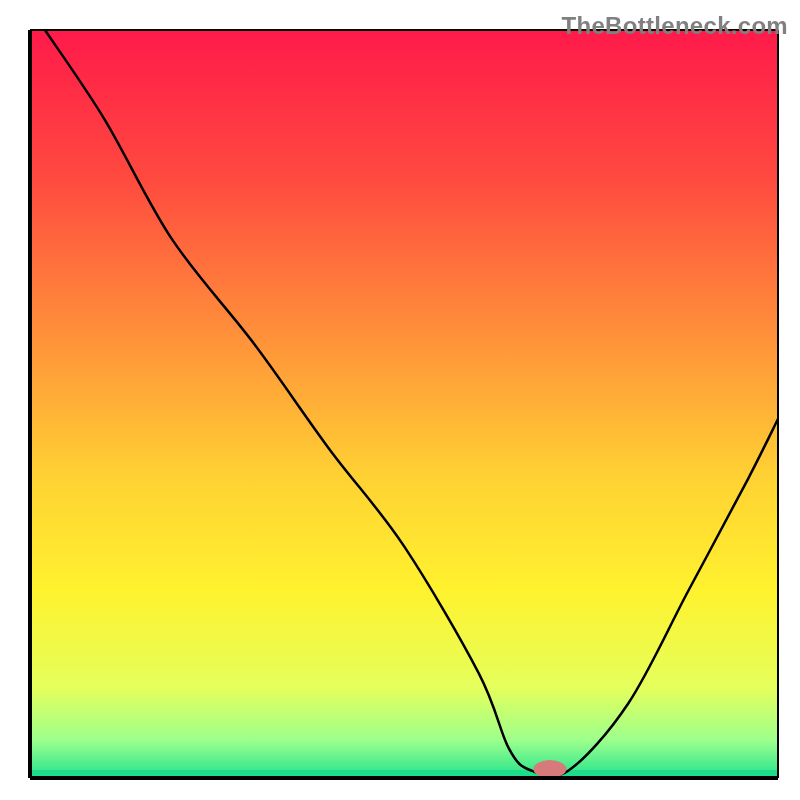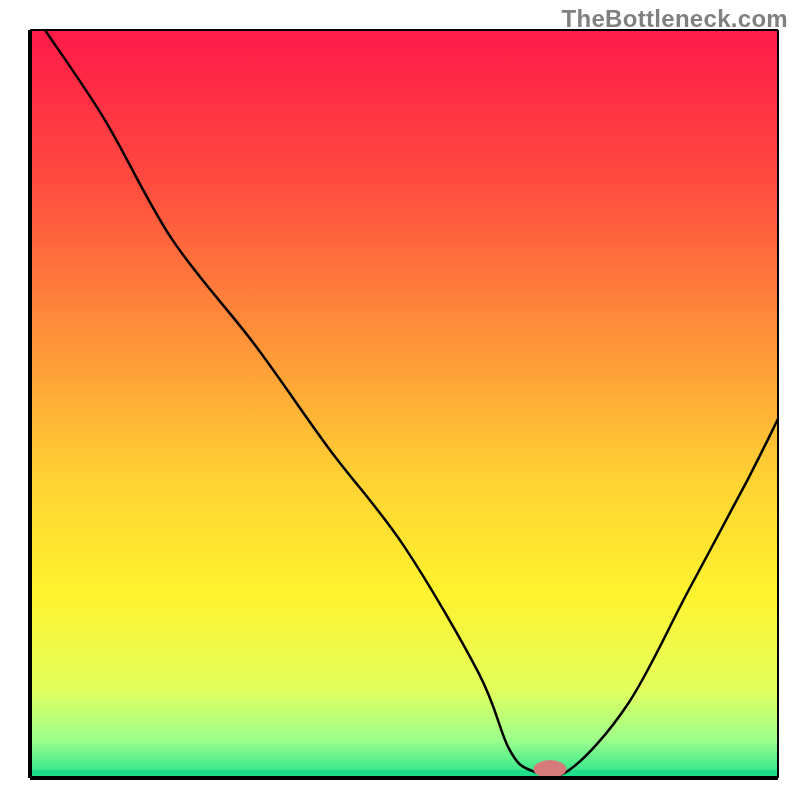--- a/index.html
+++ b/index.html
@@ -16,21 +16,21 @@
     width: 800px;
     height: 800px;
   }
   svg {
     position: absolute;
     top: 0;
     left: 0;
   }
   .watermark {
     position: absolute;
-    top: 5px;
+    top: 12px;
     right: 12px;
     font-size: 24px;
     font-weight: 600;
     color: #808080;
     letter-spacing: 0.3px;
     user-select: none;
     pointer-events: none;
   }
 </style>
 </head>

